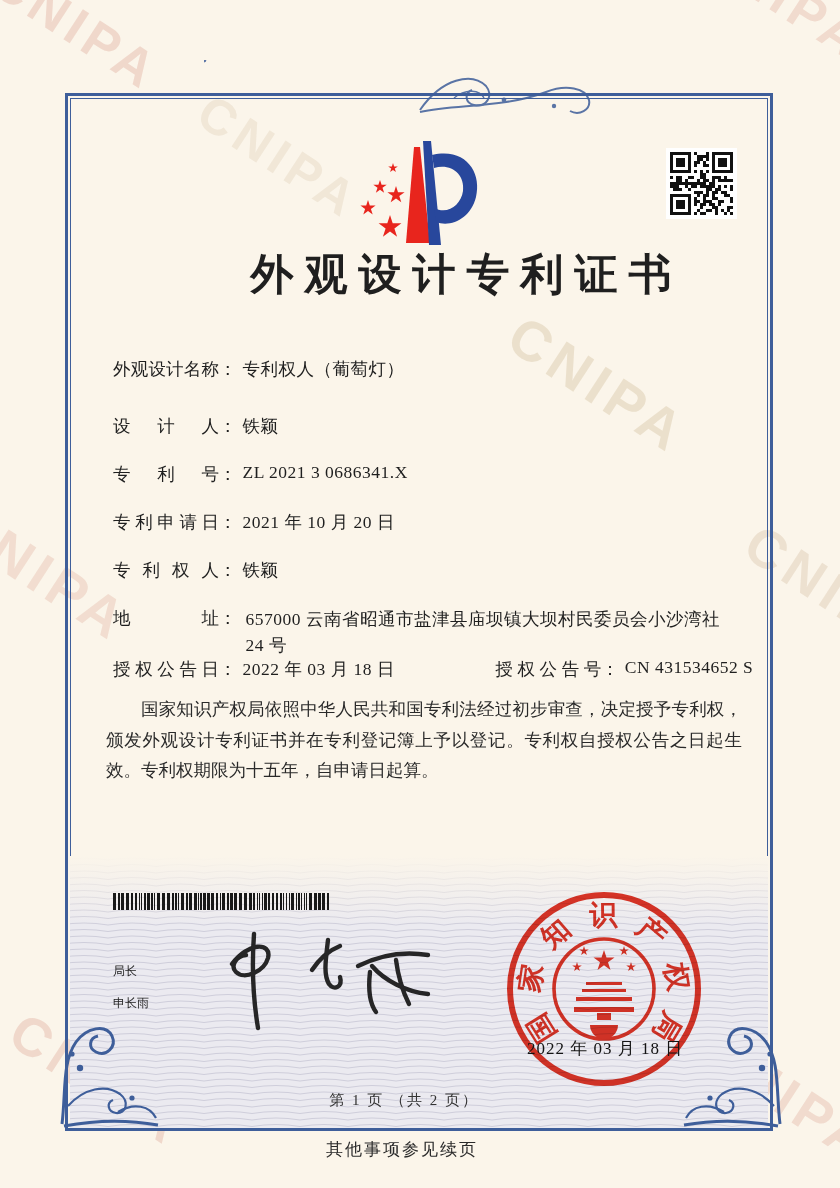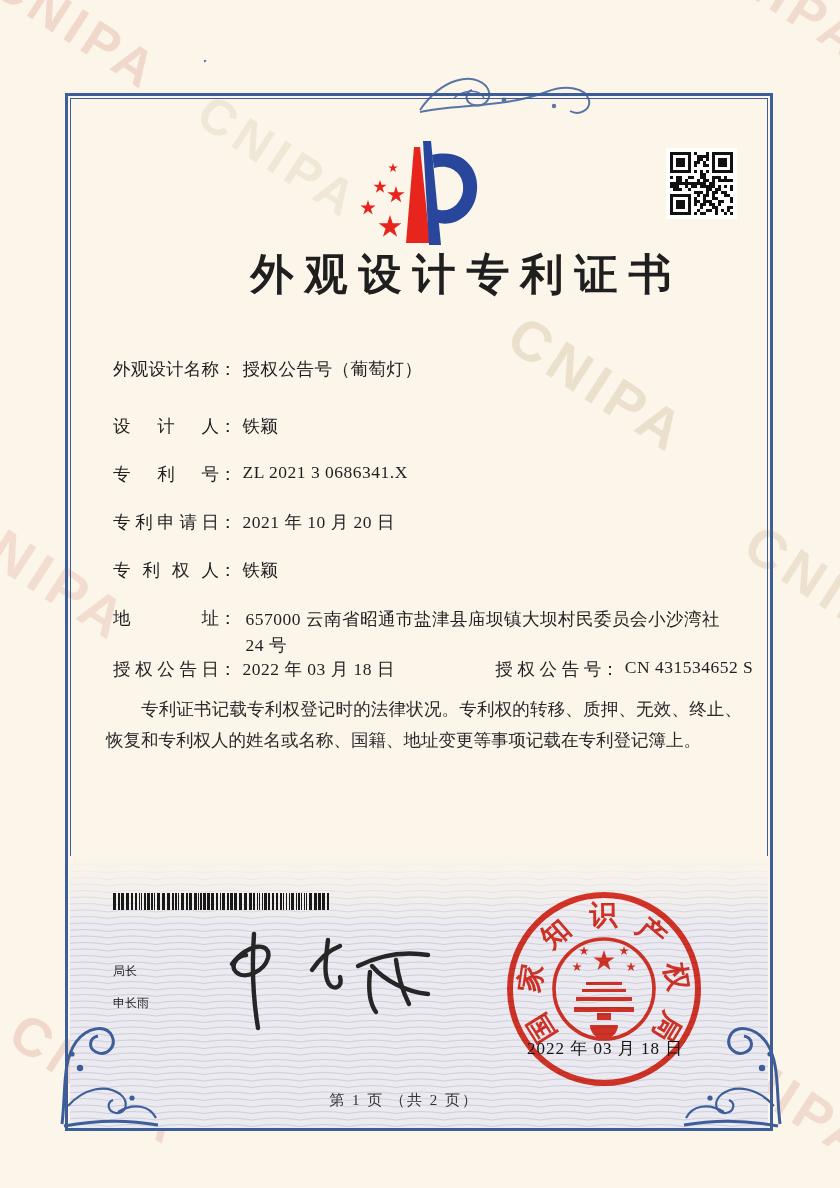--- a/index.html
+++ b/index.html
@@ -405,21 +405,21 @@
         <rect x="18" y="51" width="3" height="3" fill="#111"></rect>
         <rect x="18" y="54" width="3" height="3" fill="#111"></rect>
         <rect x="18" y="57" width="3" height="3" fill="#111"></rect>
         <rect x="18" y="60" width="3" height="3" fill="#111"></rect>
       </svg>
   </div>
 
   <div class="title">外观设计专利证书</div>
 
   <div class="field-row" style="top:357px">
-    <span class="flabel">外观设计名称</span><span class="colon">：</span><span class="fvalue">授权公告号（葡萄灯）</span>
+    <span class="flabel">外观设计名称</span><span class="colon">：</span><span class="fvalue">专利权人（葡萄灯）</span>
   </div>
   <div class="field-row" style="top:414px">
     <span class="flabel">设计人</span><span class="colon">：</span><span class="fvalue">铁颖</span>
   </div>
   <div class="field-row" style="top:462px">
     <span class="flabel">专利号</span><span class="colon">：</span><span class="fvalue">ZL 2021 3 0686341.X</span>
   </div>
   <div class="field-row" style="top:510px">
     <span class="flabel">专利申请日</span><span class="colon">：</span><span class="fvalue">2021 年 10 月 20 日</span>
   </div>
@@ -432,21 +432,21 @@
   <div class="field-row" style="top:657px">
     <span>
       <span class="flabel">授权公告日</span><span class="colon">：</span><span class="fvalue">2022 年 03 月 18 日</span>
     </span>
     <span class="grant-no-group">
       <span class="flabel">授权公告号</span><span class="colon">：</span><span class="fvalue">CN 431534652 S</span>
     </span>
   </div>
 
   <div class="paragraphs">
-    <p>专利证书记载专利权登记时的法律状况。专利权的转移、质押、无效、终止、恢复和专利权人的姓名或名称、国籍、地址变更等事项记载在专利登记簿上。</p>
+    <p>国家知识产权局依照中华人民共和国专利法经过初步审查，决定授予专利权，颁发外观设计专利证书并在专利登记簿上予以登记。专利权自授权公告之日起生效。专利权期限为十五年，自申请日起算。</p>
   </div>
 
   <div class="barcode" id="barcode">
       <div style="width: 3px; background: rgb(24, 24, 24); margin-right: 2px;"></div>
       <div style="width: 2px; background: rgb(24, 24, 24); margin-right: 1px;"></div>
       <div style="width: 3px; background: rgb(24, 24, 24); margin-right: 2px;"></div>
       <div style="width: 3px; background: rgb(24, 24, 24); margin-right: 2px;"></div>
       <div style="width: 2px; background: rgb(24, 24, 24); margin-right: 2px;"></div>
       <div style="width: 2px; background: rgb(24, 24, 24); margin-right: 2px;"></div>
       <div style="width: 1px; background: rgb(24, 24, 24); margin-right: 1px;"></div>
@@ -544,14 +544,15 @@
           <polygon points="86.0,61.0 87.1,64.5 90.8,64.5 87.8,66.6 88.9,70.0 86.0,67.9 83.1,70.0 84.2,66.6 81.2,64.5 84.9,64.5"></polygon>
           <polygon points="126.0,61.0 127.1,64.5 130.8,64.5 127.8,66.6 128.9,70.0 126.0,67.9 123.1,70.0 124.2,66.6 121.2,64.5 124.9,64.5"></polygon>
           <polygon points="79.0,77.0 80.1,80.5 83.8,80.5 80.8,82.6 81.9,86.0 79.0,83.9 76.1,86.0 77.2,82.6 74.2,80.5 77.9,80.5"></polygon>
           <polygon points="133.0,77.0 134.1,80.5 137.8,80.5 134.8,82.6 135.9,86.0 133.0,83.9 130.1,86.0 131.2,82.6 128.2,80.5 131.9,80.5"></polygon>
         </g>
     </g>
   </svg>
   <div class="seal-date">2022 年 03 月 18 日</div>
 
   <div class="page-number">第 1 页 （共 2 页）</div>
+  <div class="continuation">其他事项参见续页</div>
 
 </div>
 
 </body></html>

